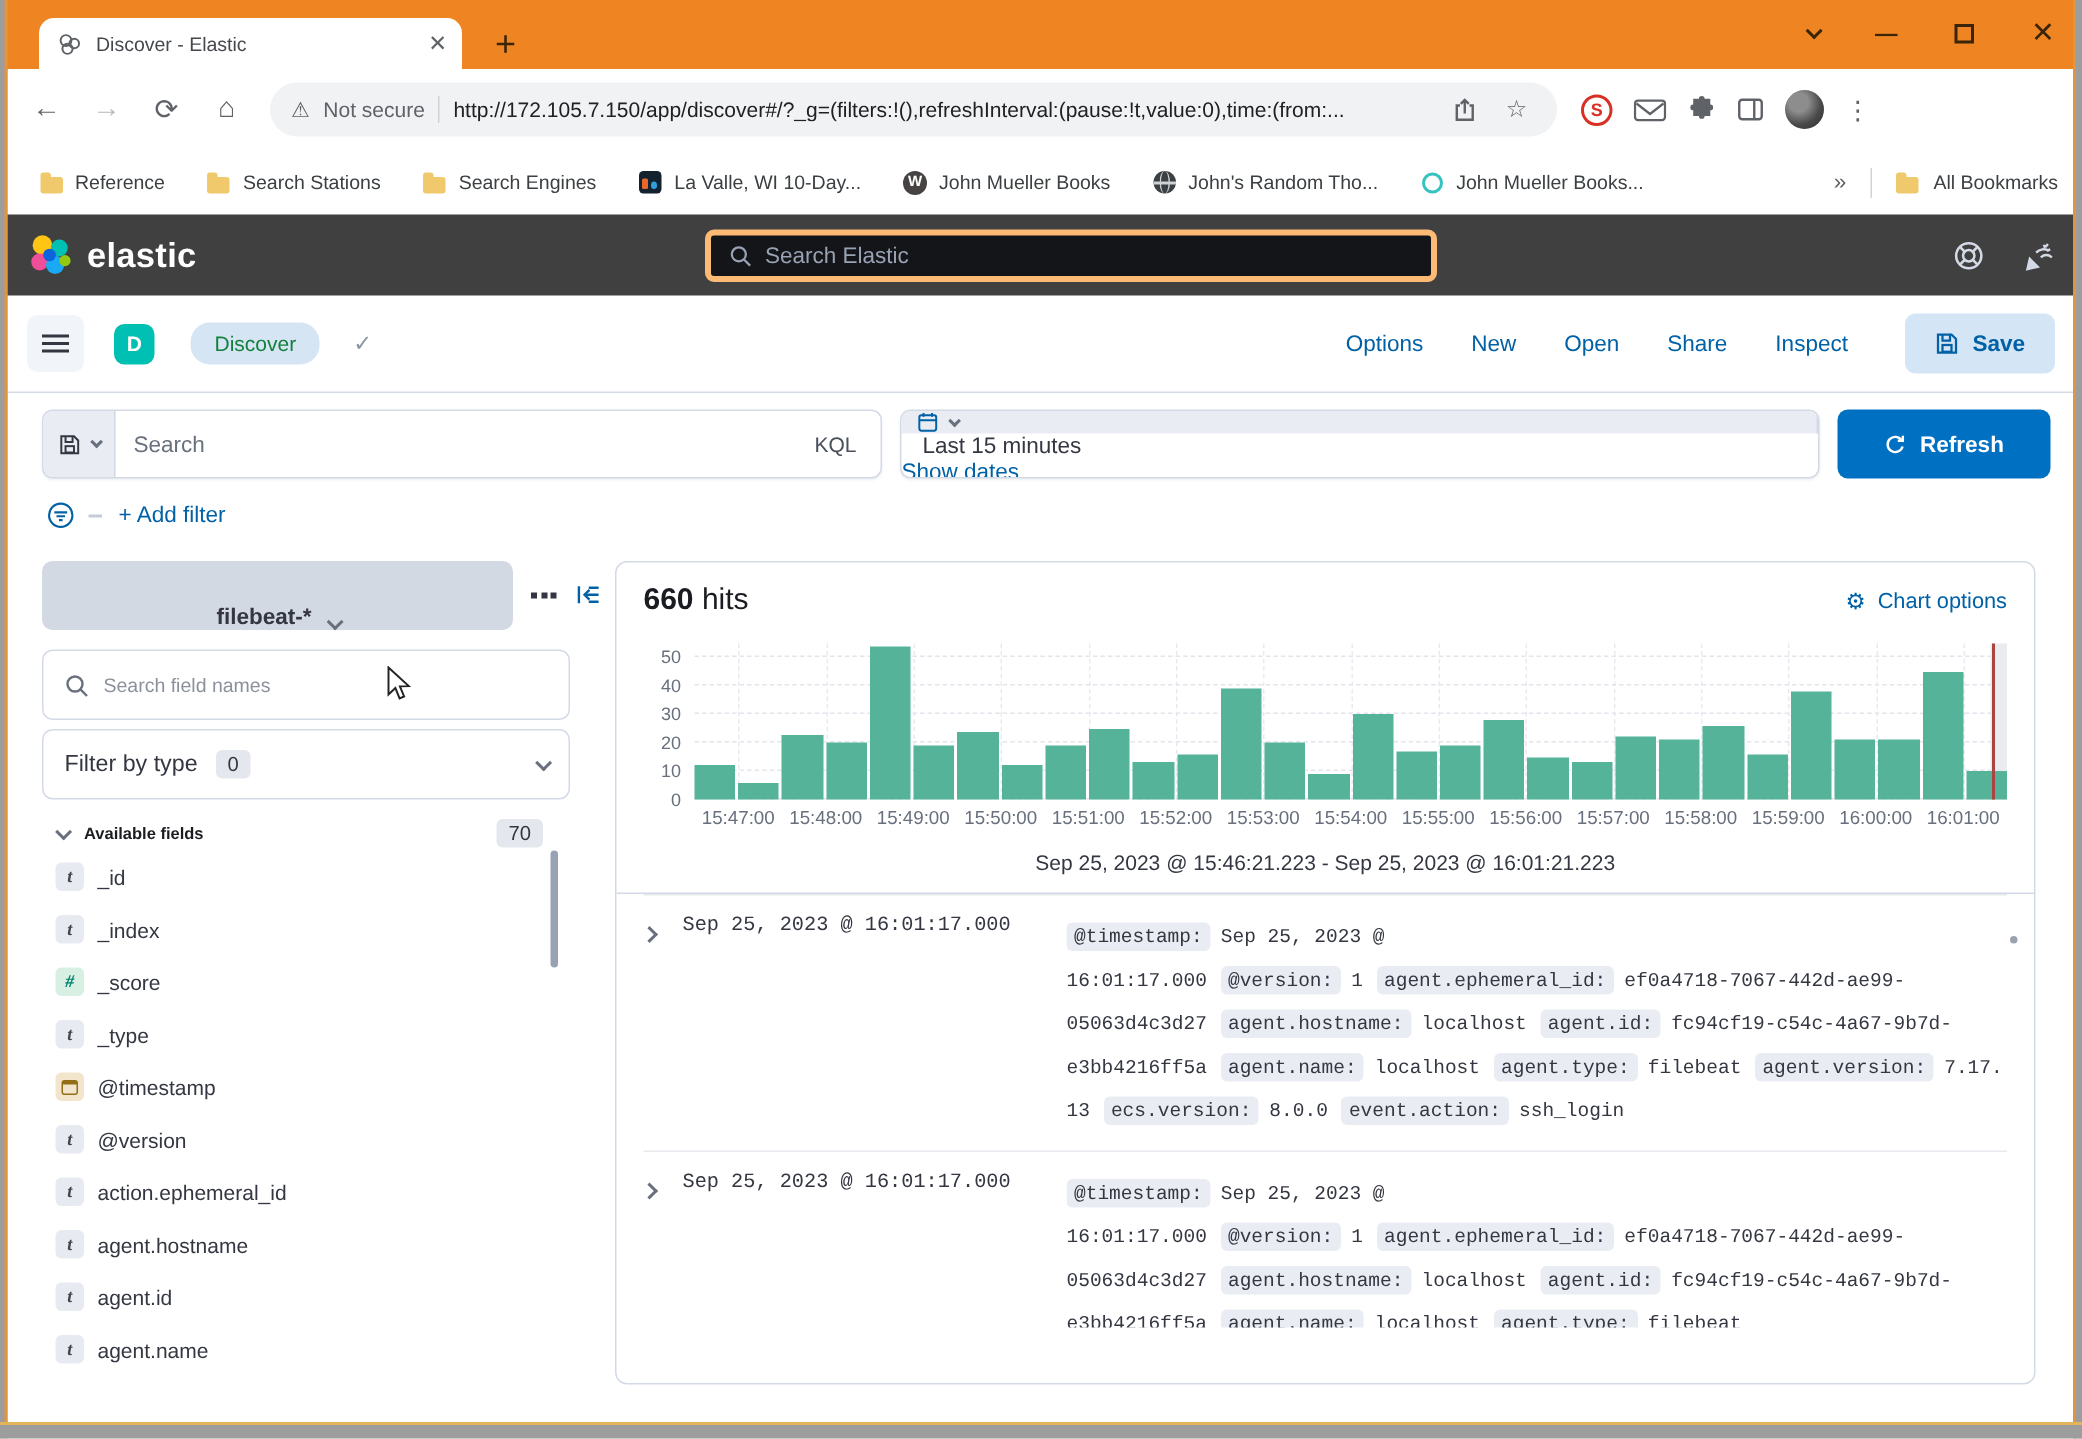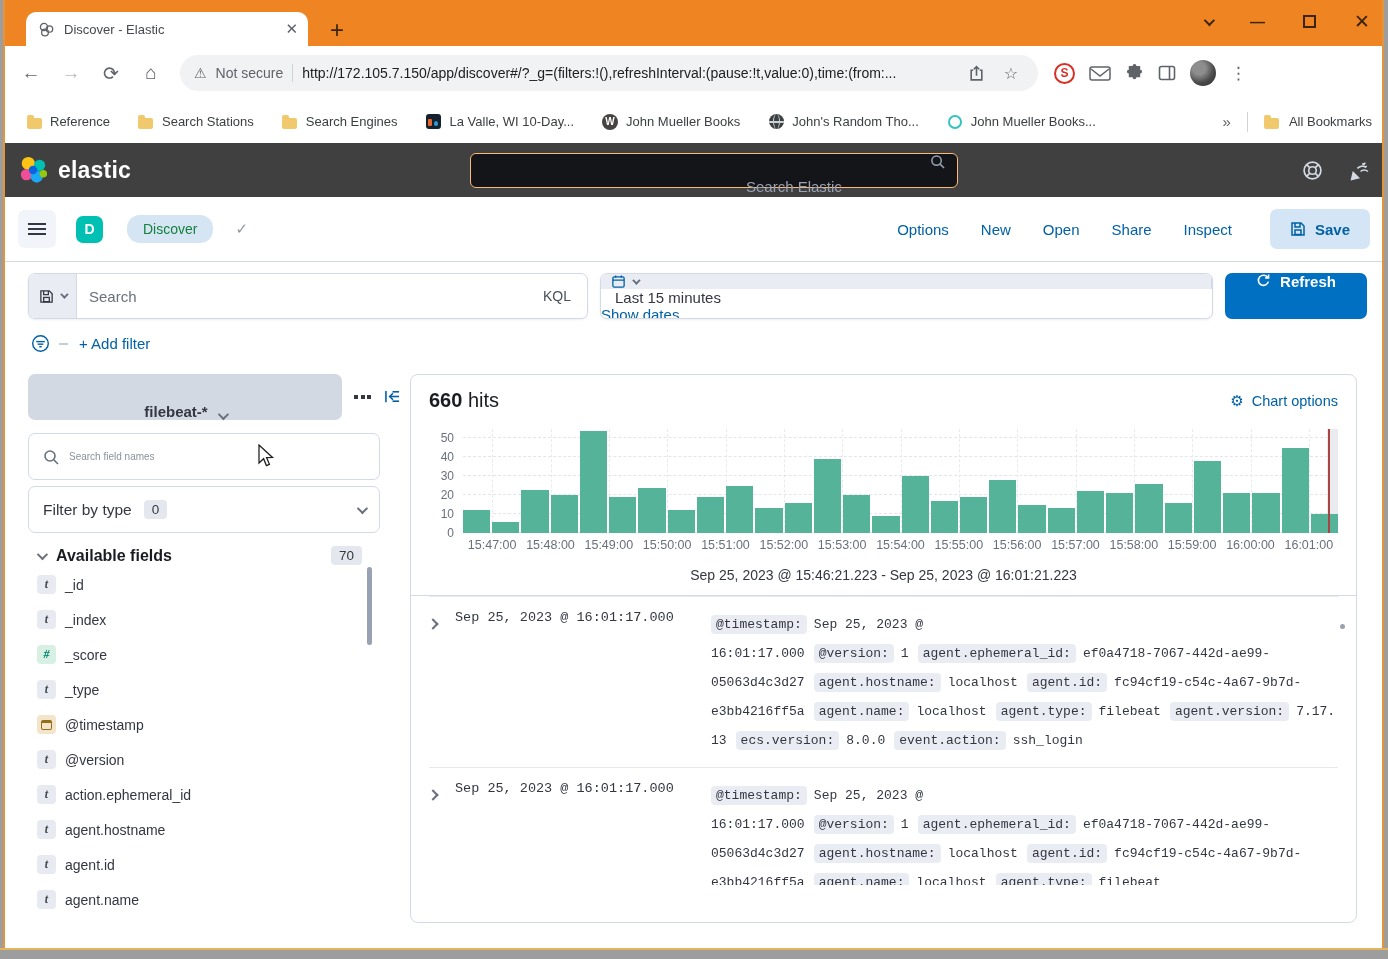--- a/index.html
+++ b/index.html
@@ -59,21 +59,21 @@
   .ico-globe::after { content:""; position:absolute; left:4.5px; top:0; bottom:0; width:5px; border-left:1.5px solid #cfd2d6; border-right:1.5px solid #cfd2d6; border-radius:50%; }
   .ico-teal-ring { width:14px; height:14px; border-radius:50%; border:2.5px solid #35c3c0; }
   .bm-chevrons { color:#5f6368; font-size:15px; margin-left:auto; }
   .bm-sep { width:1px; height:20px; background:#d0d3d6; margin:0 8px; }
   .allbm { display:flex; align-items:center; gap:9px; font-size:13px; color:#3c4043; white-space:nowrap; }
 
   
   .eheader { height:54px; background:#404040; display:flex; align-items:center; padding:0 18px; position:relative; }
   .brand { display:flex; align-items:center; gap:10px; }
   .brand-name { color:#fff; font-size:23px; font-weight:600; letter-spacing:.2px; }
-  .esearch { position:absolute; left:470px; width:488px; height:35px; background:#141519; border:1px solid #fdba74; border-radius:6px; display:flex; align-items:flex-end; gap:9px; padding:0 12px; color:#98a2b3;flex-direction:column; }
+  .esearch { position:absolute; left:470px; width:488px; height:35px; background:#141519; border:4px solid #fdba74; border-radius:6px; display:flex; align-items:center; gap:9px; padding:0 12px; color:#98a2b3; }
   .esearch input { background:transparent; border:none; outline:none; color:#d4dae5; font-size:15px; flex:1; font-family:"Liberation Sans",sans-serif; }
   .esearch input::placeholder { color:#98a2b3; }
   .eh-icons { margin-left:auto; display:flex; gap:26px; color:#d4dae5; align-items:center; }
 
   
   .knav { height:65px; background:#fff; border-bottom:1px solid #d3dae6; display:flex; align-items:center; padding:0 18px; gap:14px; }
   .menu-btn { width:38px; height:38px; border-radius:7px; background:#f1f4f9; display:grid; place-items:center; }
   .menu-btn div { width:18px; height:12px; border-top:2px solid #343741; border-bottom:2px solid #343741; position:relative; }
   .menu-btn div::after { content:""; position:absolute; left:0; right:0; top:3px; height:2px; background:#343741; }
   .space-badge { width:27px; height:27px; border-radius:7px; background:#00bfb3; color:#fff; font-weight:700; font-size:14px; display:grid; place-items:center; margin-left:6px; }
@@ -87,43 +87,43 @@
   .querybar { margin-top:11px; padding:0 21px 0 28px; display:flex; gap:12px; height:46px; }
   .qgroup { flex:1; display:flex; border:1px solid #d3dae6; border-radius:7px; overflow:hidden; background:#fff; box-shadow:0 1px 2px rgba(152,162,179,.18); }
   .qseg { background:#e9edf3; display:flex; align-items:center; gap:6px; padding:0 10px; color:#343741; border-right:1px solid #d3dae6; }
   .qinput { flex:1; display:flex; align-items:center; padding:0 12px; gap:4px; }
   .qinput input { flex:1; border:none; outline:none; font-size:15px; color:#343741; font-family:"Liberation Sans",sans-serif; }
   .qinput input::placeholder { color:#69707d; }
   .kql { font-size:14px; font-weight:500; color:#49505a; padding-right:4px; }
   .dategroup { width:613px; display:flex; border:1px solid #d3dae6; border-radius:7px; overflow:hidden; background:#fff; box-shadow:0 1px 2px rgba(152,162,179,.18);flex-direction:column; }
   .timetxt { flex:1; display:flex; align-items:center; padding-left:14px; font-size:15px; color:#343741; }
   .showdates { display:flex; align-items:center; padding-right:14px; color:#0061a6; font-size:15px; }
-  .refresh-btn { width:142px; background:#0071c2; border-radius:7px; color:#fff; font-size:15px; font-weight:600; display:flex; align-items:flex-start; justify-content:center; gap:9px; }
+  .refresh-btn { width:142px; background:#0071c2; border-radius:7px; color:#fff; font-size:15px; font-weight:600; display:flex; align-items:center; justify-content:center; gap:9px; }
 
   
   .filterrow { margin-top:15px; padding-left:31px; display:flex; align-items:center; gap:9px; }
   .fdash { width:9px; height:2px; background:#c6ccd6; margin-right:2px; }
   .addfilter { color:#0061a6; font-size:15px; }
 
   
   .content { position:relative; margin-top:21px; display:flex; padding-left:28px; align-items:flex-start; }
 
   .sidebar { width:352px; flex:none; position:relative; }
   .dv-picker { width:314px; height:46px; background:#d3d9e3; border-radius:7px; display:flex; align-items:flex-end; justify-content:center; gap:10px; font-size:15px; font-weight:700; color:#343741; }
   .side-tools { position:absolute; left:326px; top:15px; display:flex; align-items:center; gap:13px; }
   .dots3 { display:flex; gap:2.5px; }
   .dots3 span { width:4px; height:4px; background:#343741; }
   .fsearch { margin-top:13px; width:352px; height:47px; border:1px solid #d3dae6; border-radius:7px; display:flex; align-items:center; gap:10px; padding:0 14px; color:#8a919c; background:#fff; }
-  .fsearch input { flex:1; border:none; outline:none; font-size:10px; color:#343741; font-family:"Liberation Sans",sans-serif; }
+  .fsearch input { flex:1; border:none; outline:none; font-size:13px; color:#343741; font-family:"Liberation Sans",sans-serif; }
   .fsearch input::placeholder { color:#8a919c; }
   .ftype { margin-top:6px; width:352px; height:47px; border:1px solid #d3dae6; border-radius:7px; display:flex; align-items:center; gap:12px; padding:0 14px; font-size:15.5px; color:#343741; background:#fff; }
   .cnt-badge { background:#e4e8ee; border-radius:4px; padding:2px 8px; font-size:13.5px; color:#343741; }
   .ftype .chev { margin-left:auto; }
   .avail { margin-top:13px; display:flex; align-items:center; gap:11px; padding-left:9px; }
-  .avail-label { font-size:16px; font-weight:700; color:#1a1c21; }
+  .avail-label { font-size:11px; font-weight:700; color:#1a1c21; }
   .avail .cnt-badge { margin-left:auto; margin-right:18px; }
   .fieldlist { margin-top:2px; position:relative; }
   .field-item { display:flex; align-items:center; gap:9px; height:35px; padding-left:9px; }
   .fbadge { width:19px; height:19px; border-radius:4px; display:grid; place-items:center; font-size:12px; font-weight:700; }
   .fbadge.t { background:#e7ebf1; color:#41464d; font-style:italic; font-family:"Liberation Serif",serif; }
   .fbadge.number { background:#d8efe4; color:#00826c; font-style:italic; font-family:"Liberation Serif",serif; }
   .fbadge.date { background:#f3e5cb; color:#8a6a0a; }
   .fbadge.date i { display:block; width:11px; height:10px; border:1.5px solid #926f17; border-top-width:3px; border-radius:2px; }
   .fname { font-size:14px; color:#343741; }
   .side-scroll { position:absolute; right:8px; top:0; width:5px; height:78px; background:#98a2b3; border-radius:3px; }

